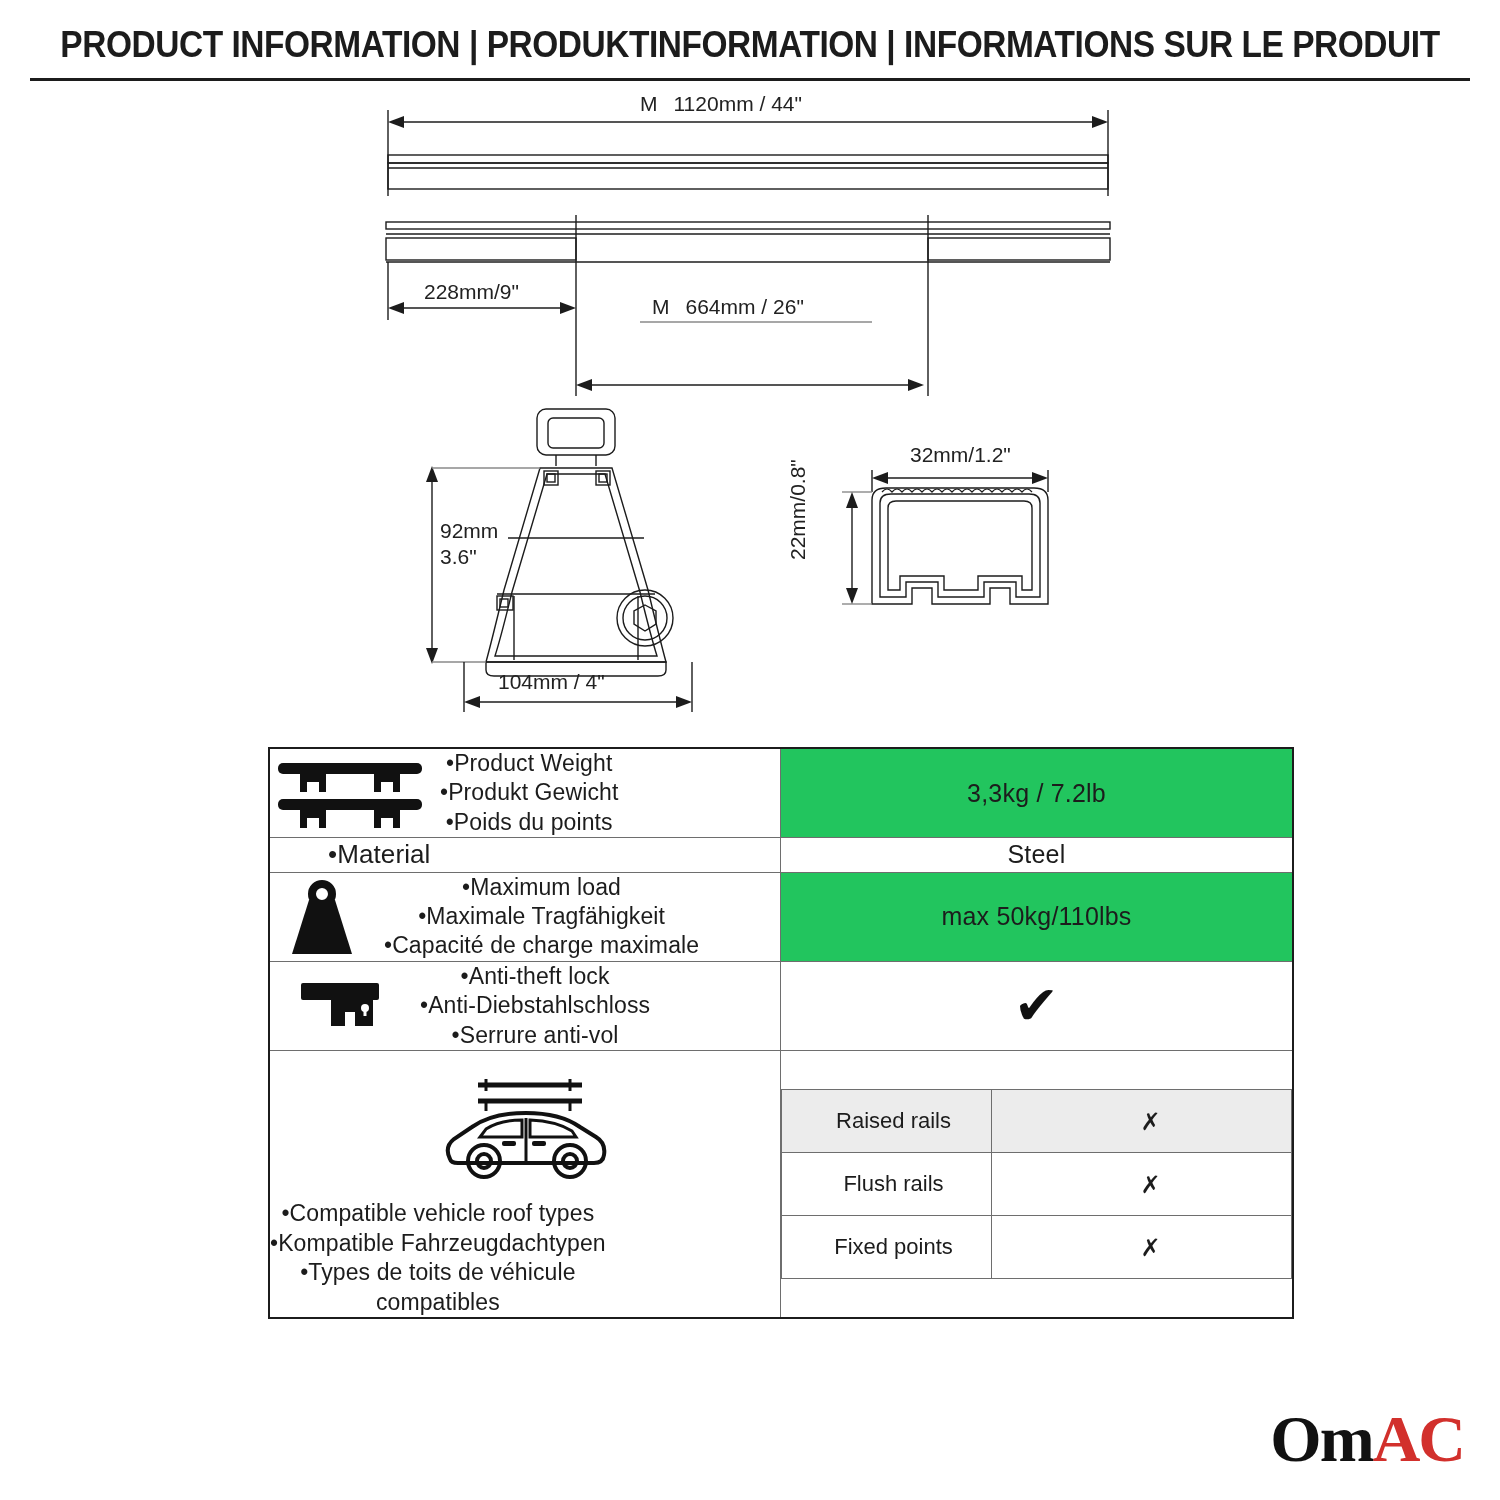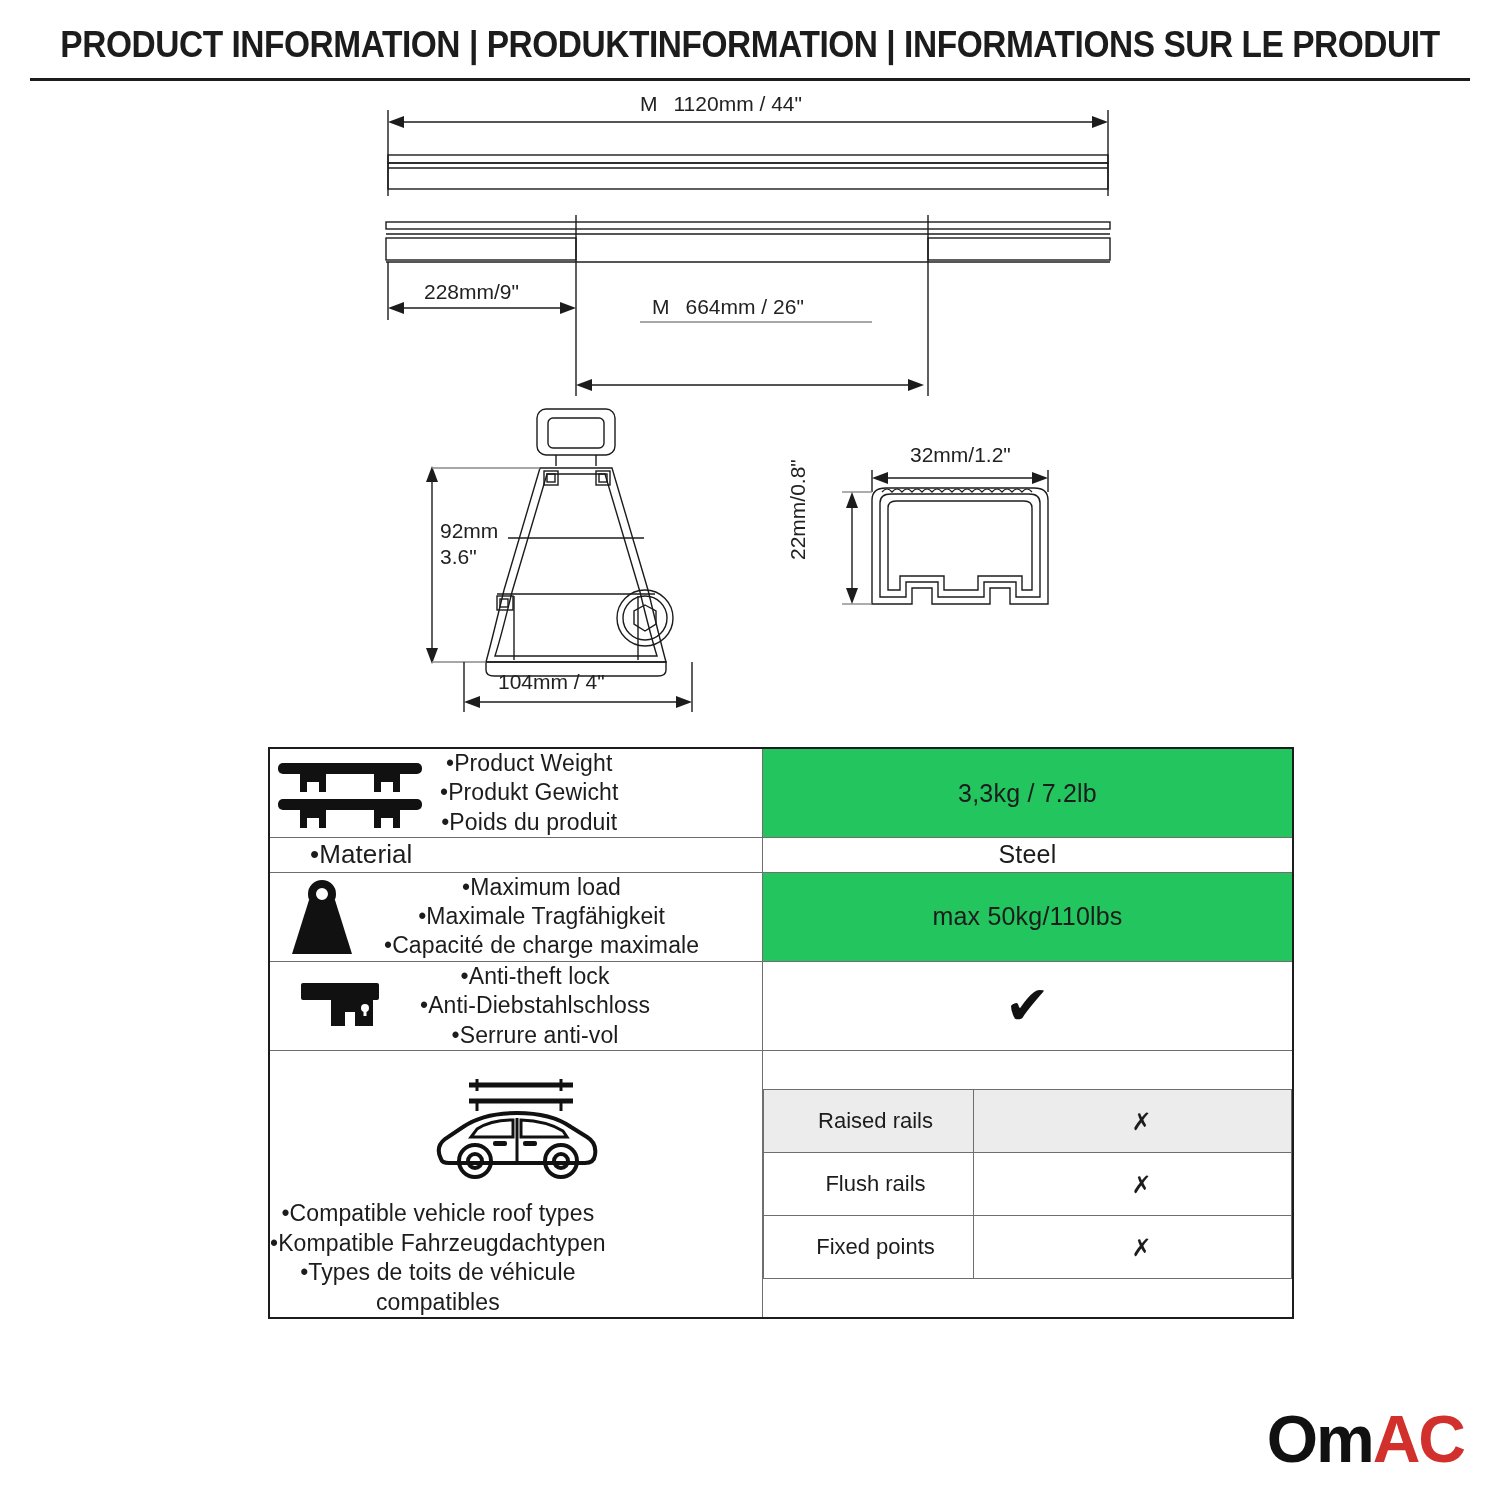--- a/index.html
+++ b/index.html
@@ -98,21 +98,21 @@
   .big-check{
     display:inline-block;
     font-family:"DejaVu Sans",sans-serif;
     font-size:54px;line-height:1;font-weight:bold;
     color:#111;
   }
 
   
   .logo{
     position:absolute;right:36px;bottom:28px;
-    font-family:Liberation Sans, sans-serif;
+    font-family:Liberation Serif, serif;
     font-weight:bold;
     font-size:66px;
     letter-spacing:-2px;
     line-height:1;
   }
   .logo .b{color:#111111;}
   .logo .r{color:#d2302c;}
 </style>
 </head>
 <body>
@@ -262,29 +262,29 @@
                   <path d="M104 19 h26 v18 h-7 v-10 h-12 v10 h-7 z"></path>
                   <rect x="8" y="44" width="144" height="11" rx="5"></rect>
                   <path d="M30 55 h26 v18 h-7 v-10 h-12 v10 h-7 z"></path>
                   <path d="M104 55 h26 v18 h-7 v-10 h-12 v10 h-7 z"></path>
                 </g>
               </svg>
             </span>
             <span class="label-texts">
               <div>•Product Weight</div>
               <div>•Produkt Gewicht</div>
-              <div>•Poids du produit</div>
+              <div>•Poids du points</div>
             </span>
           </div>
         </td>
         <td class="cell-value">3,3kg / 7.2lb</td>
       </tr>
 
       <tr>
-        <td class="cell-label" style="padding-left:40px;">
+        <td class="cell-label" style="padding-left:58px;">
           <div class="label-flex">
             <span class="label-texts" style="font-size:26px;">
               <div>•Material</div>
             </span>
           </div>
         </td>
         <td class="cell-value plain">Steel</td>
       </tr>
 
       <tr>

